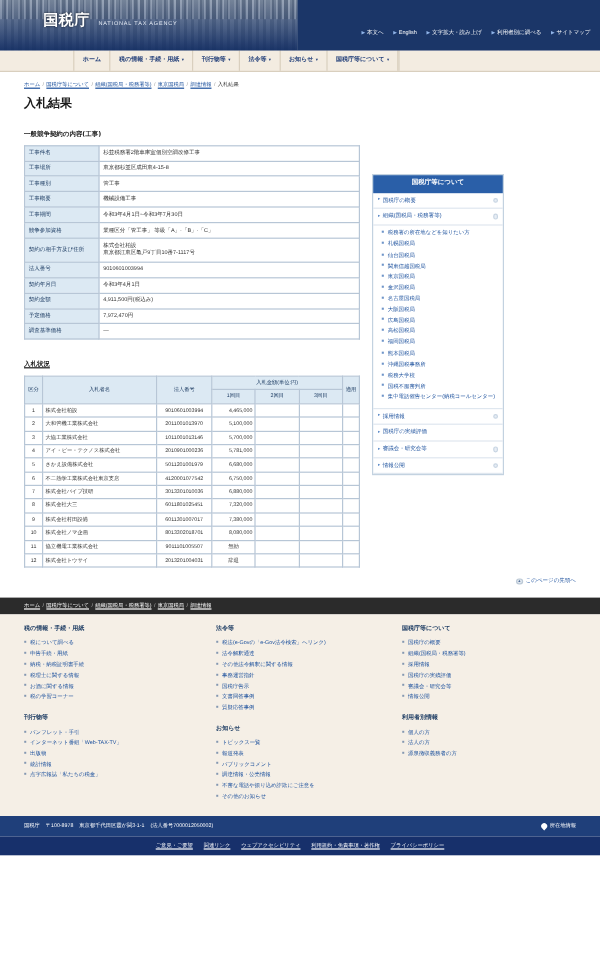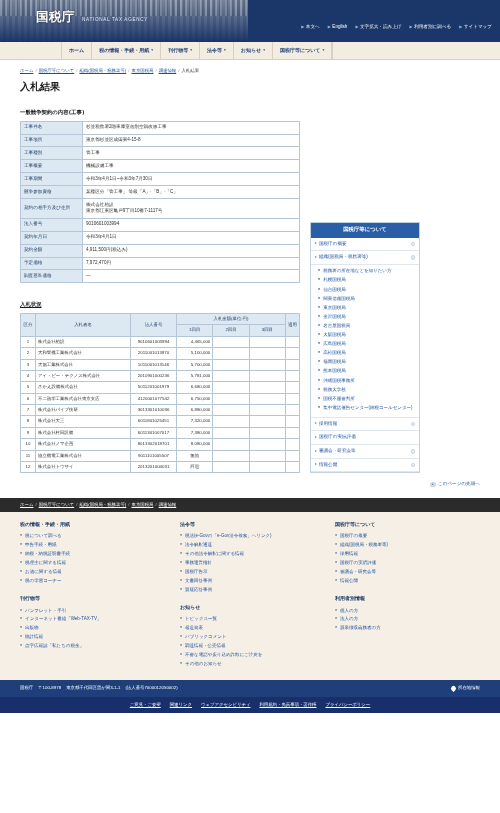--- a/index.html
+++ b/index.html
@@ -76,21 +76,21 @@
     border-right: 1px solid #d9cfbe;
     white-space: nowrap; cursor: pointer;
   }
   .nav-item .caret { margin-left: 2px; font-size: 3.6px; color: #24407a; }
 
   
   .page {
     display: flex;
     gap: 10px;
     padding: 8px 20px 0 20px;
-    align-items: flex-end;
+    align-items: center;
   }
   .content-col { width: 280px; }
   .side-col { width: 110px; }
 
   
   .breadcrumb {
     font-size: 4.4px; color: #444; margin-bottom: 6px;
     display: flex; flex-wrap: wrap; gap: 2px; align-items: center;
   }
   .breadcrumb .sep { color: #999; }

